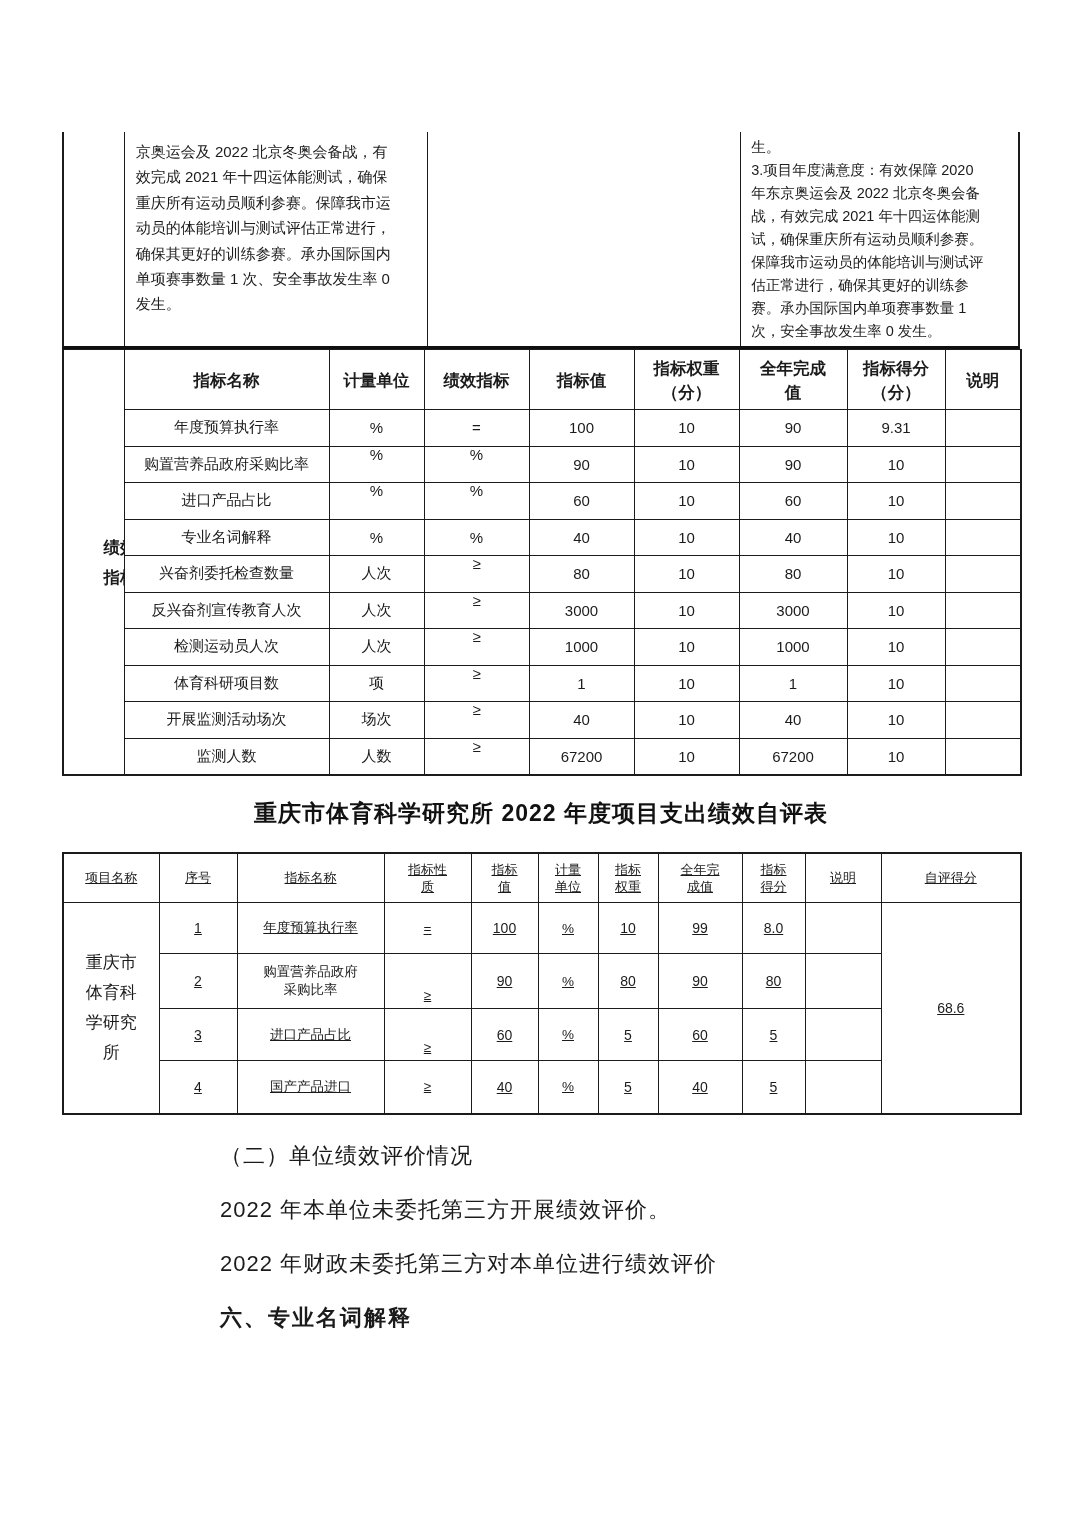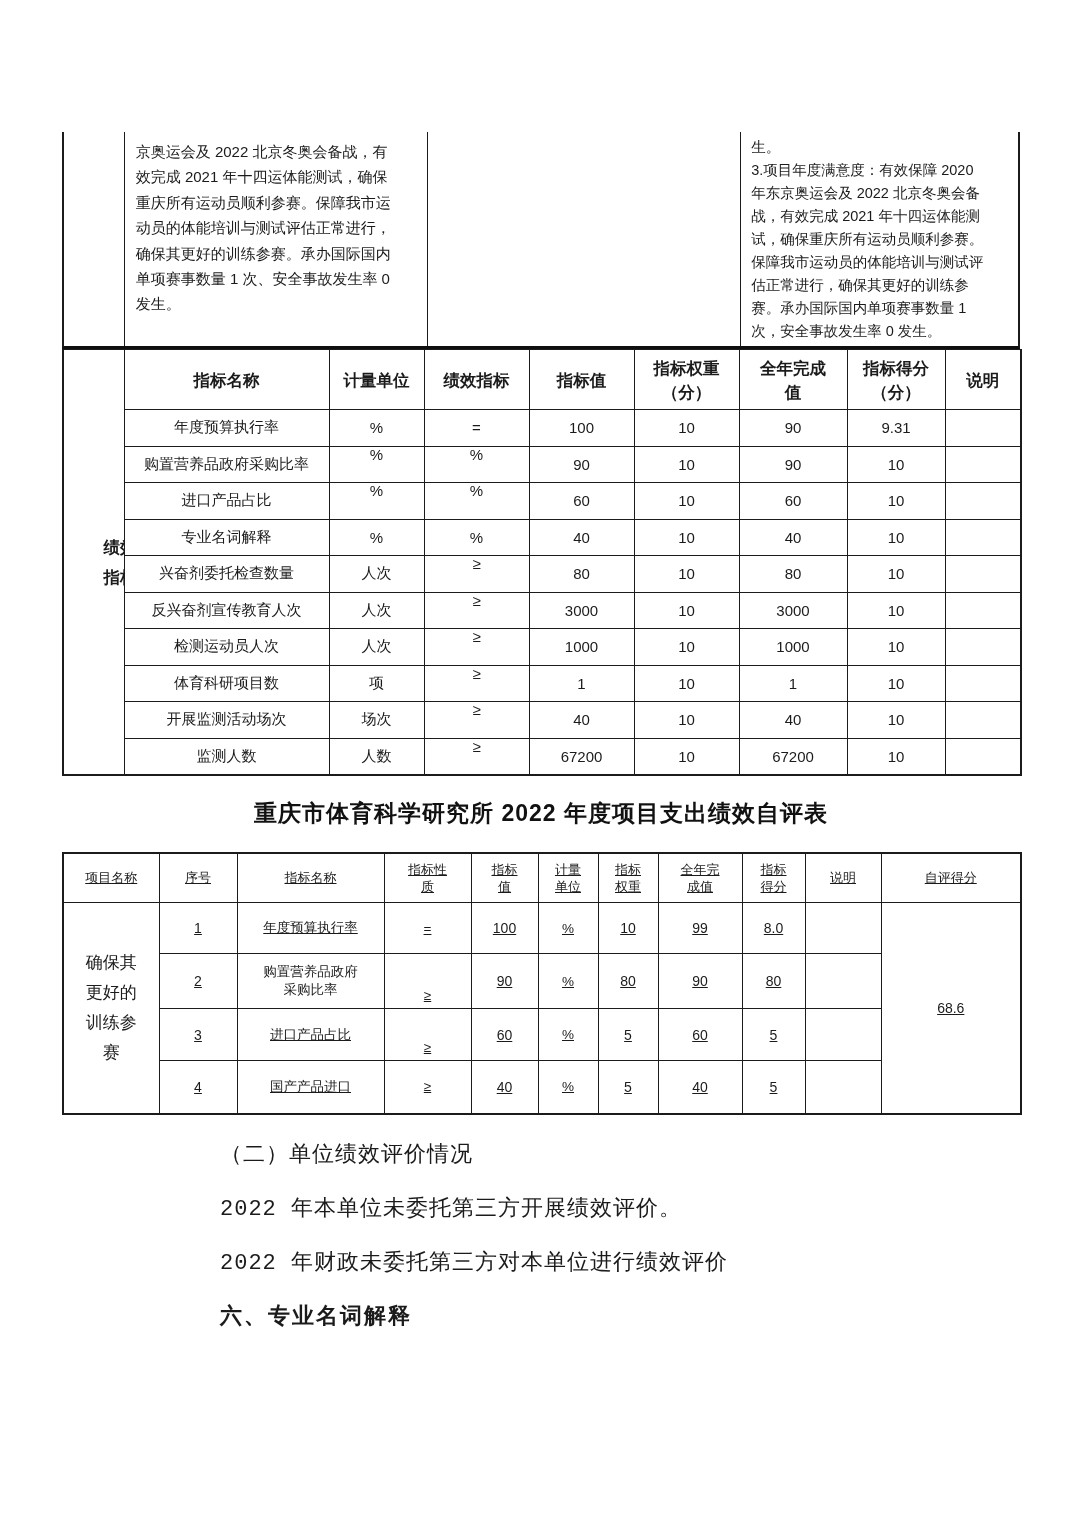--- a/index.html
+++ b/index.html
@@ -62,21 +62,21 @@
   .t2 .proj { font-size:17px; }
   .t2 .proj .vert { display:inline-block; width:54px; line-height:30px; text-align:center; }
   .t2 .num { font-size:14px; }
   .t2 .name-narrow { display:inline-block; max-width:102px; }
   .t2 tr.r1 { height:51px; }
   .t2 tr.r2 { height:55px; }
   .t2 tr.r3 { height:52px; }
   .t2 tr.r4 { height:53px; }
 
   
-  .sections { padding-left:158px;font-family:Liberation Mono, monospace; }
+  .sections { padding-left:158px; }
   .sec { margin-top:21px; font-size:22px; line-height:33px; letter-spacing:1px; }
   .sec.first { margin-top:24px; }
   .sec.bold-head { font-weight:bold; letter-spacing:2px; font-size:22px; }
 </style>
 </head>
 <body>
 
 <div class="page">
   <div class="content">
 
@@ -261,21 +261,21 @@
         <td class="pre">指标
 权重</td>
         <td class="pre">全年完
 成值</td>
         <td class="pre">指标
 得分</td>
         <td class="pre">说明</td>
         <td class="pre">自评得分</td>
       </tr>
       <tr class="r1">
-        <td rowspan="4" class="proj"><span class="vert">确保其更好的训练参赛</span></td>
+        <td rowspan="4" class="proj"><span class="vert">重庆市体育科学研究所</span></td>
         <td class="num">1</td>
         <td>年度预算执行率</td>
         <td class="sym">=</td>
         <td class="num">100</td>
         <td class="sym">%</td>
         <td class="num">10</td>
         <td class="num">99</td>
         <td class="num">8.0</td>
         <td></td>
         <td rowspan="4" class="num">68.6</td>

